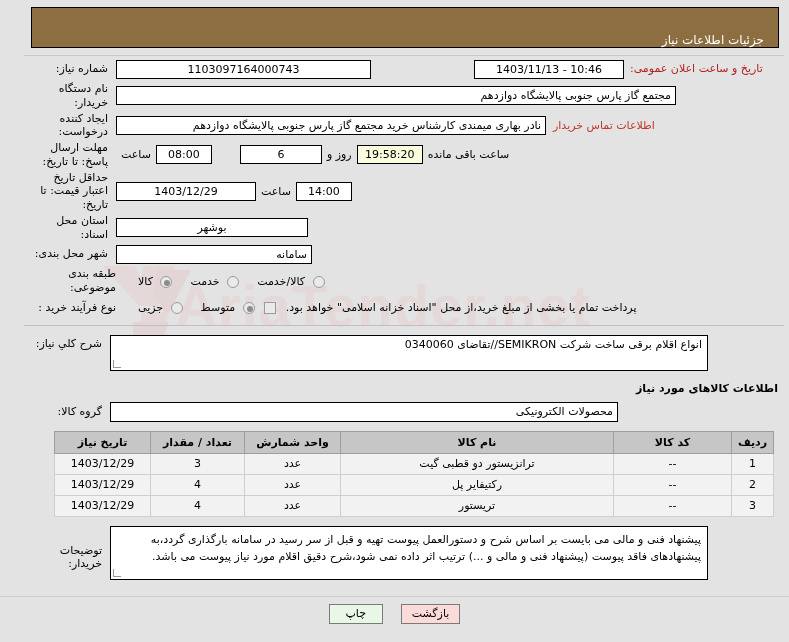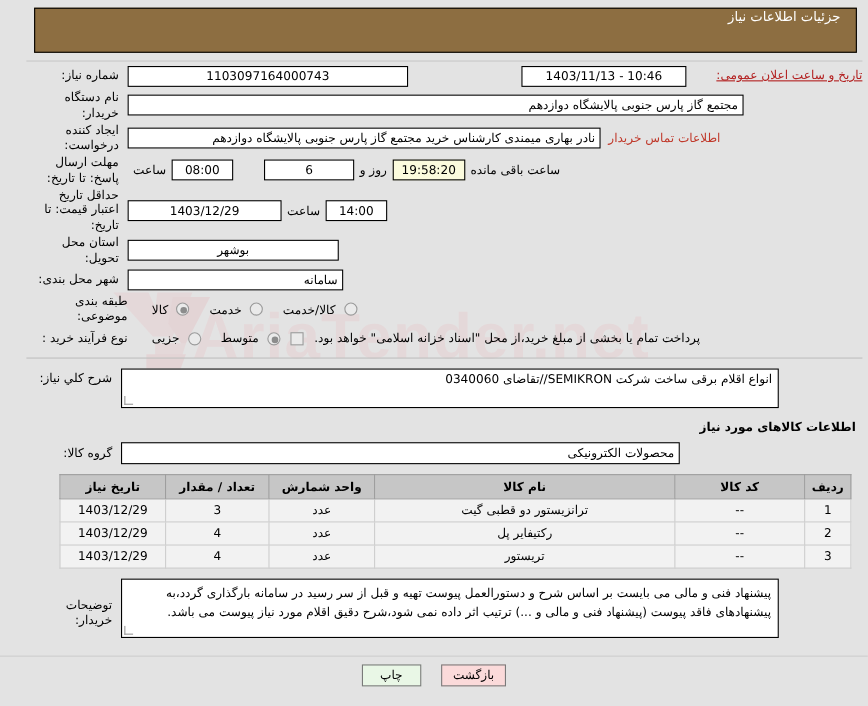--- a/index.html
+++ b/index.html
@@ -25,21 +25,21 @@
     font-size: 58px; font-weight: bold; color: #e9bcc0;
     letter-spacing: 1px; direction: ltr; white-space: nowrap;
   }
   .wm-logo {
     position: absolute; left: 95px; top: 10px; width: 120px; height: 130px;
   }
 
   .hdrbar {
     position: absolute; left: 31px; top: 7px; width: 748px; height: 41px;
     background: #8d6e41; border: 1px solid #000;
-    display: flex; align-items: flex-start; justify-content: flex-start;
+    display: flex; align-items: flex-end; justify-content: flex-start;
     padding-right: 14px; z-index: 3;
   }
   .hdrbar span { color: #fff; font-size: 12px; }
 
   .topsep {
     position: absolute; left: 24px; top: 55px; width: 760px;
     border-top: 1px solid #c8c8c8; z-index: 1;
   }
 
   .form { position: absolute; left: 24px; top: 58px; width: 760px; z-index: 2; }
@@ -144,21 +144,21 @@
   </div>
 
   <div class="hdrbar">
     <span>جزئیات اطلاعات نیاز</span>
   </div>
   <div class="topsep"></div>
 
   <div class="form">
 
     <div class="row">
-      <div class="lbl red" style="width:160px;flex:0 0 160px;text-align:right;padding-right:0;text-decoration:underline;">تاریخ و ساعت اعلان عمومی:</div>
+      <div class="lbl red" style="width:160px;flex:0 0 160px;padding-right:0;">تاریخ و ساعت اعلان عمومی:</div>
       <div class="fld" style="width:150px;">10:46 - 1403/11/13</div>
       <div style="flex:1"></div>
       <div class="fld" style="width:255px;">1103097164000743</div>
       <div class="lbl" style="width:92px;flex:0 0 92px;text-align:right;padding-right:8px;">شماره نیاز:</div>
     </div>
 
     <div class="row">
       <div style="flex:1"></div>
       <div class="fld rt" style="width:560px;">مجتمع گاز پارس جنوبی  پالایشگاه دوازدهم</div>
       <div class="lbl" style="width:92px;flex:0 0 92px;text-align:right;padding-right:8px;">نام دستگاه خریدار:</div>
@@ -187,21 +187,21 @@
       <div style="flex:1"></div>
       <div class="fld" style="width:56px;">14:00</div>
       <div class="inline-lbl">ساعت</div>
       <div class="fld" style="width:140px;">1403/12/29</div>
       <div class="lbl" style="width:92px;flex:0 0 92px;text-align:right;padding-right:8px;">حداقل تاریخ اعتبار قیمت: تا تاریخ:</div>
     </div>
 
     <div class="row">
       <div style="flex:1"></div>
       <div class="fld rt" style="width:192px;text-align:center;">بوشهر</div>
-      <div class="lbl" style="width:92px;flex:0 0 92px;text-align:right;padding-right:8px;">استان محل تحویل:</div>
+      <div class="lbl" style="width:92px;flex:0 0 92px;text-align:right;padding-right:8px;">استان محل اسناد:</div>
     </div>
 
     <div class="row">
       <div style="flex:1"></div>
       <div class="fld rt" style="width:196px;">سامانه</div>
       <div class="lbl" style="width:92px;flex:0 0 92px;text-align:right;padding-right:8px;">شهر محل بندی:</div>
     </div>
 
     <div class="row">
       <div style="flex:1"></div>

